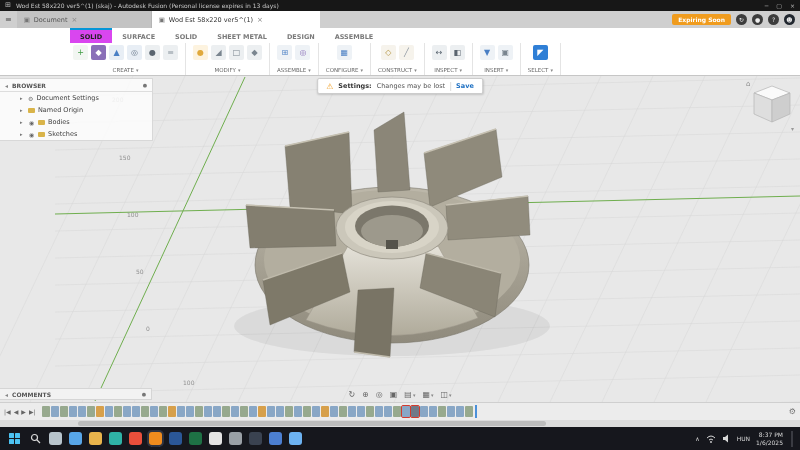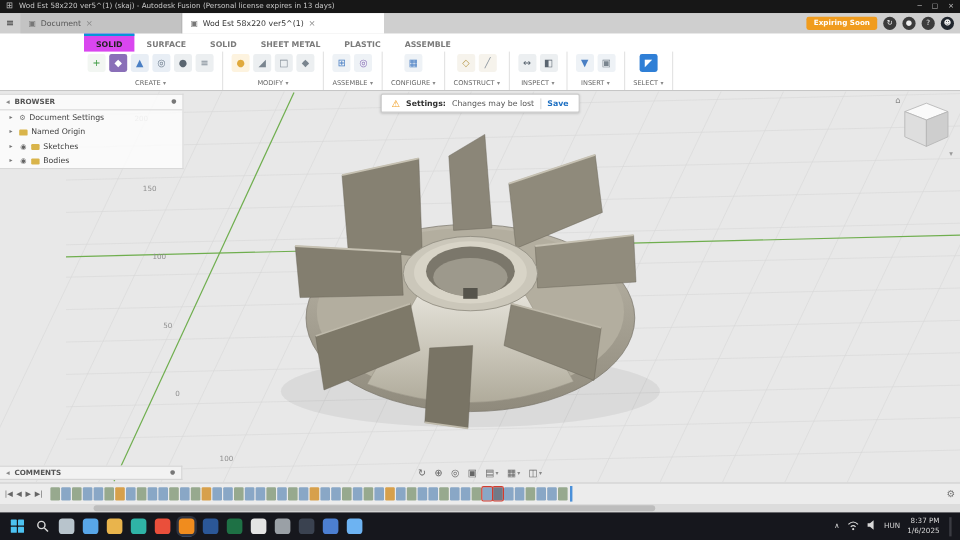--- a/index.html
+++ b/index.html
@@ -57,21 +57,21 @@
     border-bottom:1px solid #ddd;color:#555;font-weight:bold;font-size:6px;}
   .browser-header .dot{margin-left:auto;font-size:5px;color:#777;}
   .b-row{display:flex;align-items:center;gap:3px;height:12px;padding:0 4px;}
   .b-row .tri{color:#777;font-size:5px;width:5px;}
   .b-row .eye{color:#666;font-size:6px;width:7px;text-align:center;}
   .b-row .ficon{width:7px;height:5px;background:#d9b44a;border-radius:1px;}
   .b-row .gicon{color:#777;font-size:6px;}
   .b-row.root{background:#dfdfdf;font-weight:bold;}
   .b-row.root .docicon{width:7px;height:7px;background:#6fa8dc;border-radius:1px;}
   .b-row.root .activate{margin-left:auto;color:#666;font-size:7px;}
-  .b-row.child{padding-left:8px;}
+  .b-row.child{padding-left:20px;}
 
   
   .warning{position:absolute;left:50%;transform:translateX(-50%);top:2px;height:14px;
     background:#fff;border:1px solid #ccc;border-radius:2px;display:flex;align-items:center;
     gap:5px;padding:0 8px;font-size:6.5px;color:#555;box-shadow:0 1px 2px rgba(0,0,0,.15);}
   .warning .warn-ico{color:#f09c1e;font-size:8px;}
   .warning b{color:#333;}
   .warning .sep{width:1px;height:9px;background:#ddd;}
   .warning .save{color:#1c6fc2;font-weight:bold;}
 
@@ -152,21 +152,21 @@
       <span class="circle-btn avatar">☻</span>
     </div>
   </div>
 
   <div class="ribbon">
     <div class="ribbon-tabs" id="ribbon-tabs">
         <div class="ribbon-tab active">SOLID</div>
         <div class="ribbon-tab">SURFACE</div>
         <div class="ribbon-tab">SOLID</div>
         <div class="ribbon-tab">SHEET METAL</div>
-        <div class="ribbon-tab">PLASTIC</div>
+        <div class="ribbon-tab">DESIGN</div>
         <div class="ribbon-tab">ASSEMBLE</div>
       </div>
     <div class="tool-row" id="tool-row">
         <div class="tool-group">
           <div class="group-icons">
             <div class="tool-icon" style="background: rgb(242, 246, 242); color: rgb(63, 156, 67);">+</div>
             <div class="tool-icon" style="background: rgb(138, 111, 184); color: rgb(255, 255, 255);">◆</div>
             <div class="tool-icon" style="background: rgb(232, 238, 245); color: rgb(74, 127, 196);">▲</div>
             <div class="tool-icon" style="background: rgb(232, 238, 245); color: rgb(107, 123, 140);">◎</div>
             <div class="tool-icon" style="background: rgb(236, 239, 241); color: rgb(90, 101, 112);">●</div>
@@ -328,27 +328,27 @@
           </div>
           <div class="b-row child">
             <span class="tri">▸</span>
             <span class="ficon"></span>
             <span>Named Origin</span>
           </div>
           <div class="b-row child">
             <span class="tri">▸</span>
             <span class="eye">◉</span>
             <span class="ficon"></span>
-            <span>Sketches</span>
+            <span>Bodies</span>
           </div>
           <div class="b-row child">
             <span class="tri">▸</span>
             <span class="eye">◉</span>
             <span class="ficon"></span>
-            <span>Bodies</span>
+            <span>Sketches</span>
           </div>
         </div>
     </div>
 
     <div class="warning">
       <span class="warn-ico">⚠</span>
       <b>Settings:</b>
       <span>Changes may be lost</span>
       <span class="sep"></span>
       <span class="save">Save</span>

